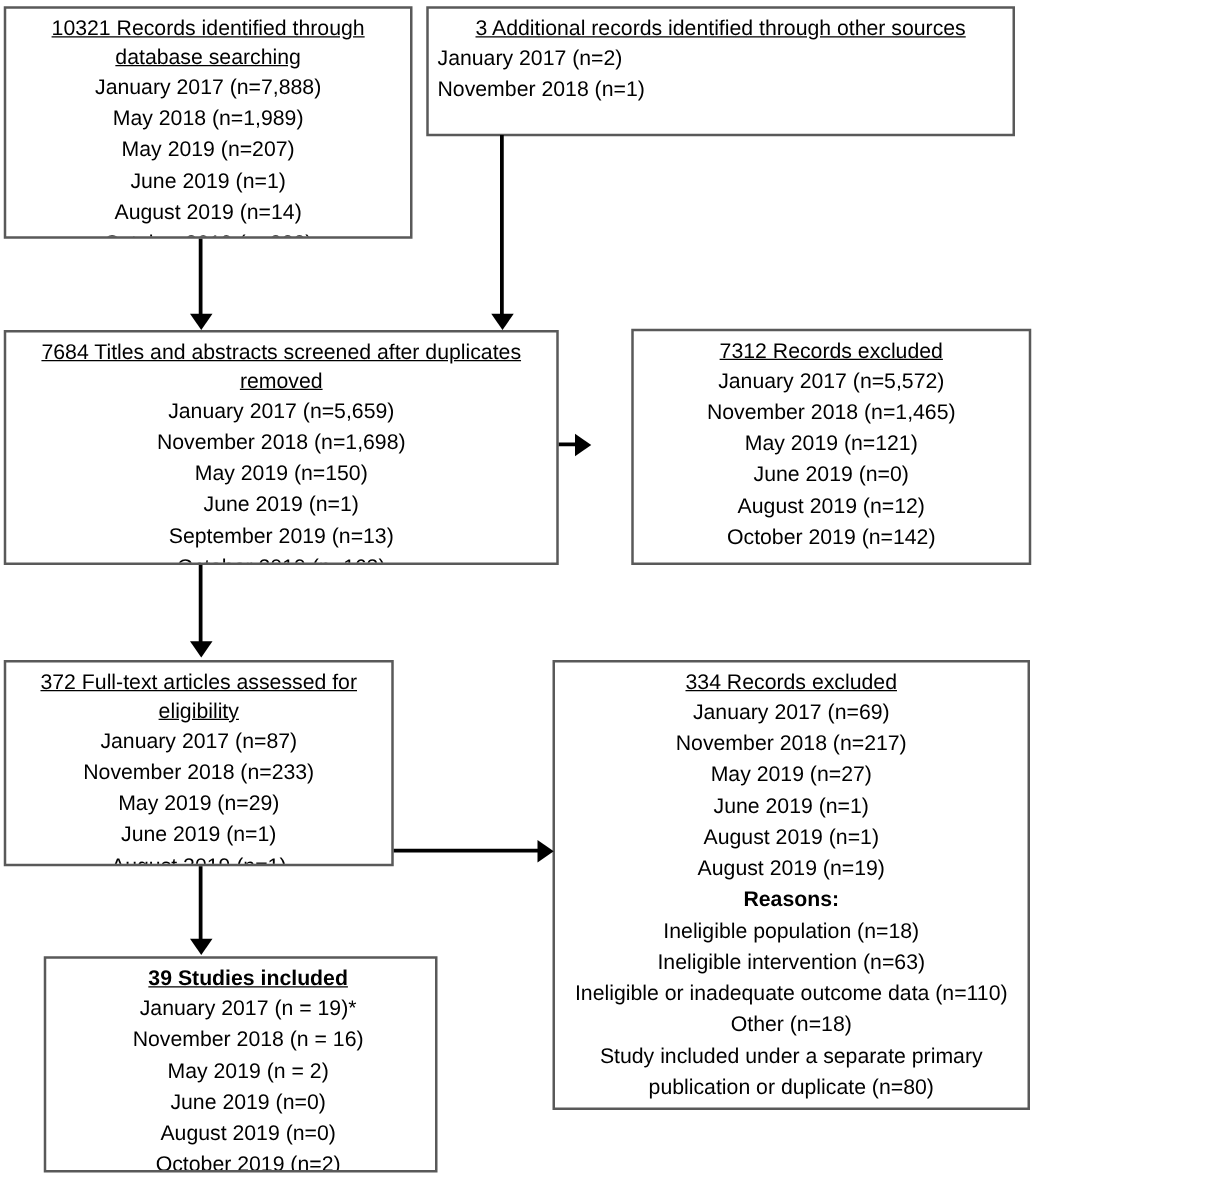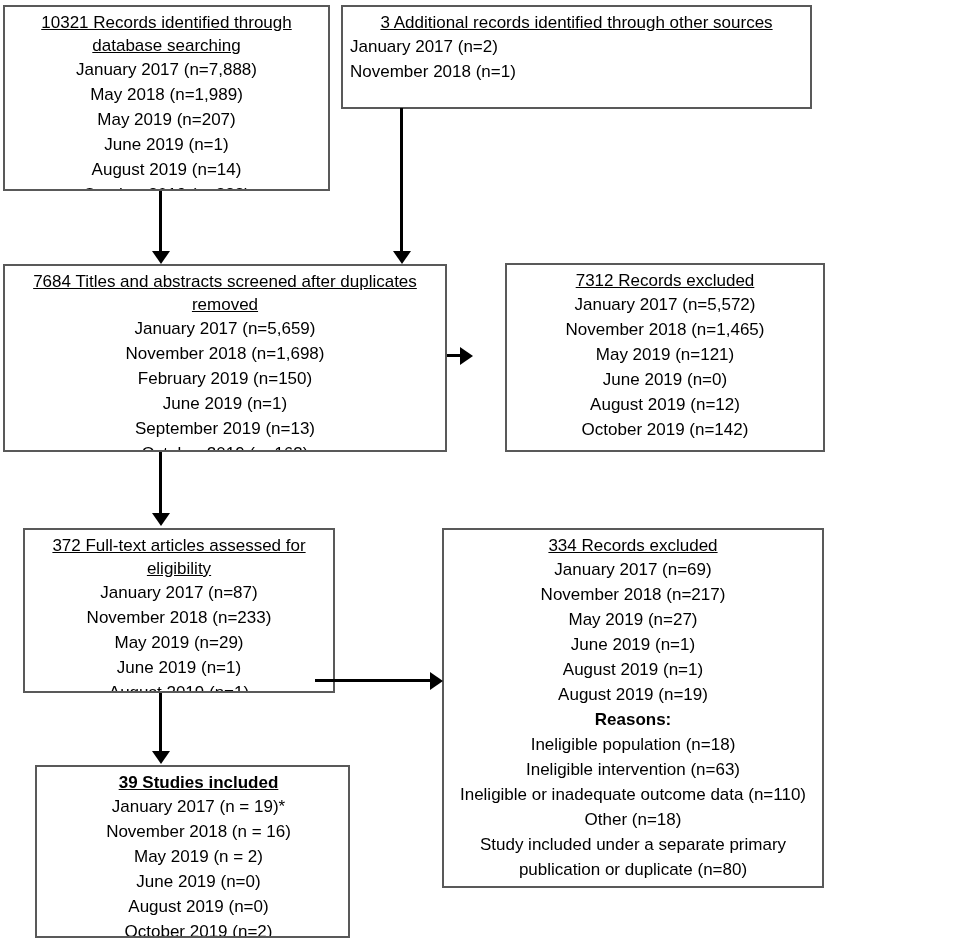--- a/index.html
+++ b/index.html
@@ -94,40 +94,40 @@
       <div class="line center">January 2017 (n=2)</div>
       <div class="line center">November 2018 (n=1)</div>
     </div>
   </div>
 
   <div class="box" style="left:3px; top:264px; width:444px; height:188px;">
     <div class="box-inner">
       <div class="hdr">7684 Titles and abstracts screened after duplicates removed</div>
       <div class="line">January 2017 (n=5,659)</div>
       <div class="line">November 2018 (n=1,698)</div>
-      <div class="line">February 2019 (n=150)</div>
+      <div class="line">May 2019 (n=150)</div>
       <div class="line">June 2019 (n=1)</div>
       <div class="line">September 2019 (n=13)</div>
       <div class="line">October 2019 (n=163)</div>
     </div>
   </div>
 
   <div class="box" style="left:472px; top:263px; width:320px; height:189px;margin-left:33px;">
     <div class="box-inner">
       <div class="hdr">7312 Records excluded</div>
       <div class="line">January 2017 (n=5,572)</div>
       <div class="line">November 2018 (n=1,465)</div>
       <div class="line">May 2019 (n=121)</div>
       <div class="line">June 2019 (n=0)</div>
       <div class="line">August 2019 (n=12)</div>
       <div class="line">October 2019 (n=142)</div>
     </div>
   </div>
 
-  <div class="box" style="left:3px; top:528px; width:312px; height:165px;margin-left:20px;">
+  <div class="box" style="left:3px; top:528px; width:312px; height:165px;">
     <div class="box-inner">
       <div class="hdr">372 Full-text articles assessed for eligibility</div>
       <div class="line">January 2017 (n=87)</div>
       <div class="line">November 2018 (n=233)</div>
       <div class="line">May 2019 (n=29)</div>
       <div class="line">June 2019 (n=1)</div>
       <div class="line">August 2019 (n=1)</div>
     </div>
   </div>
 

